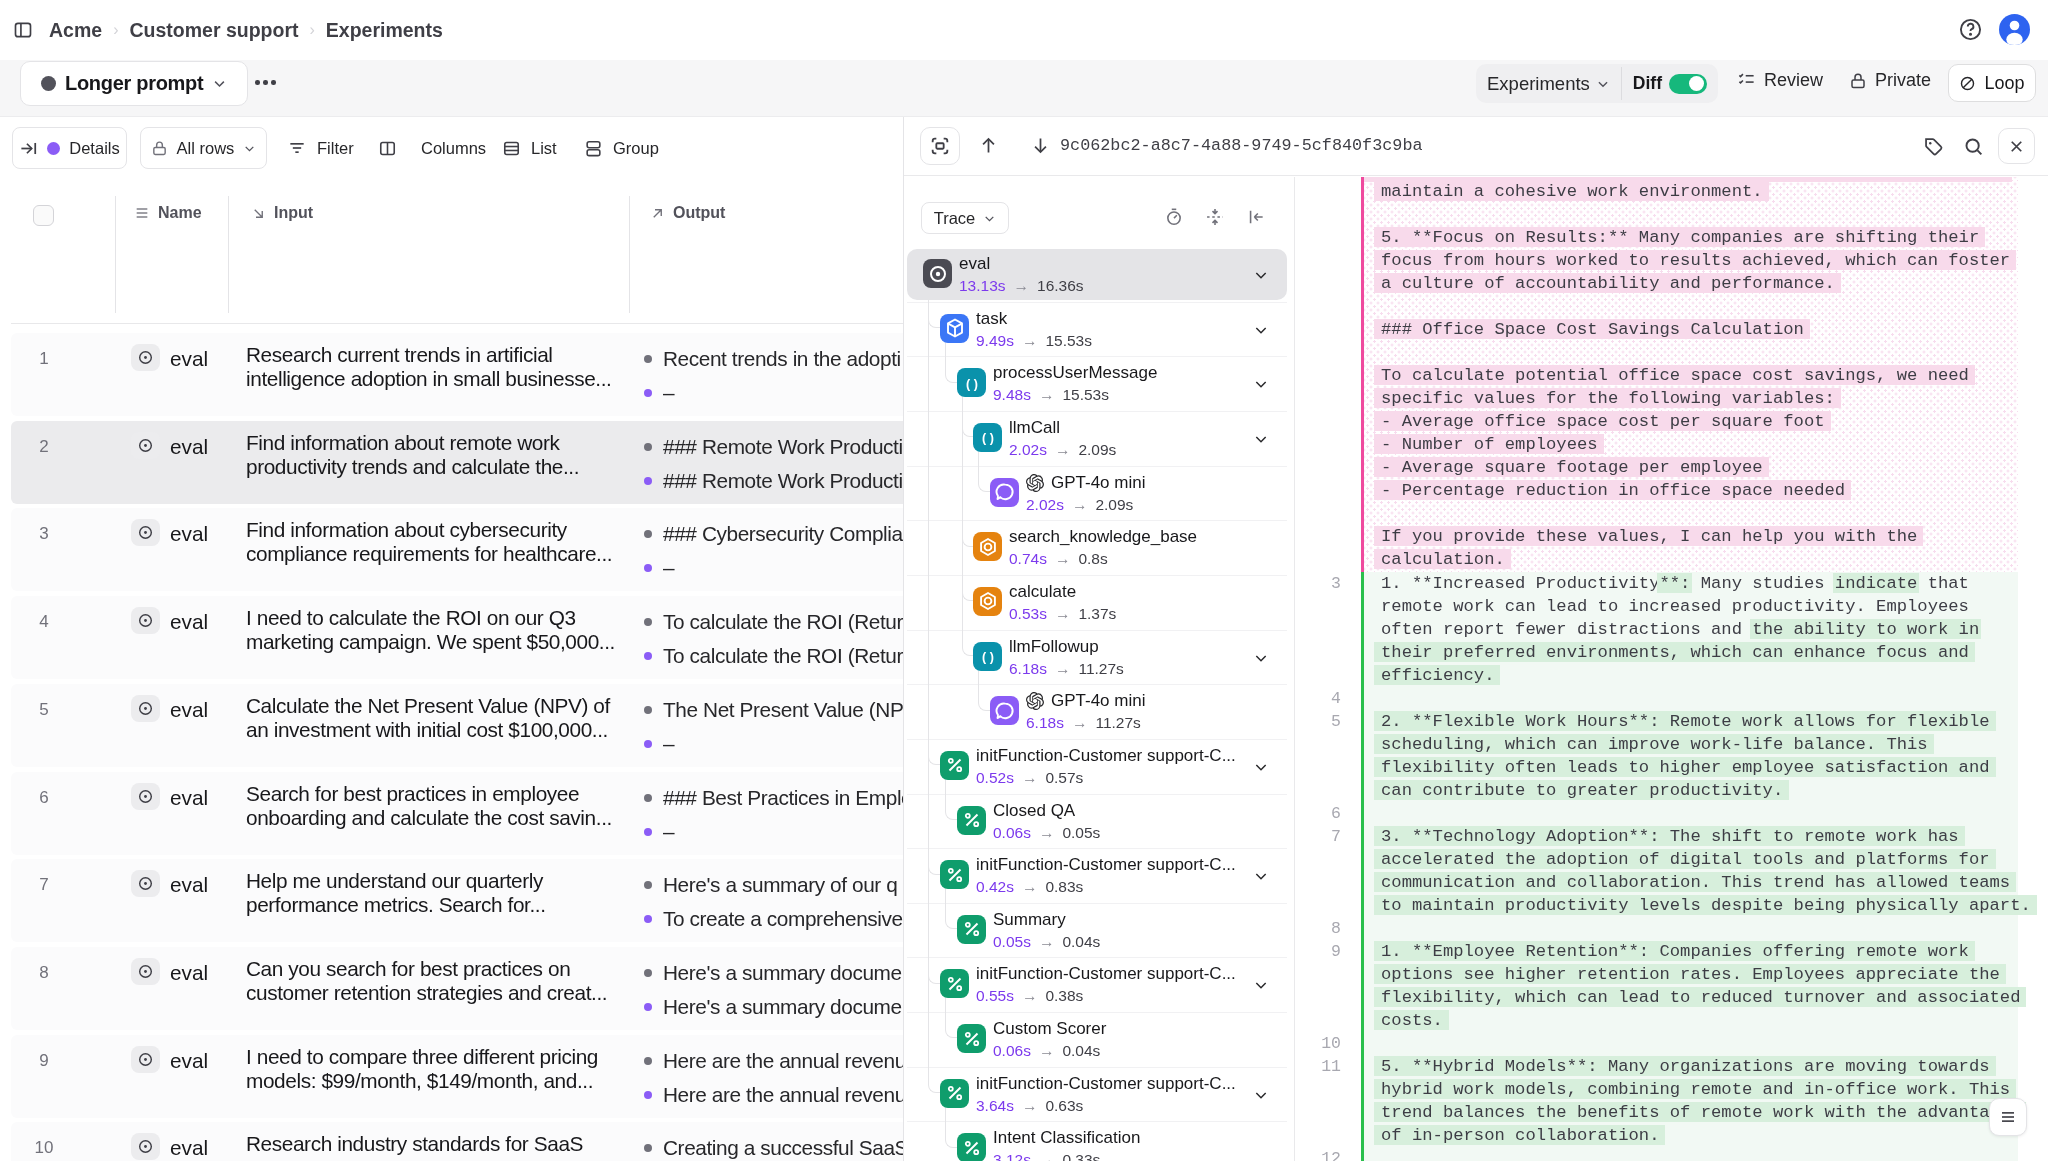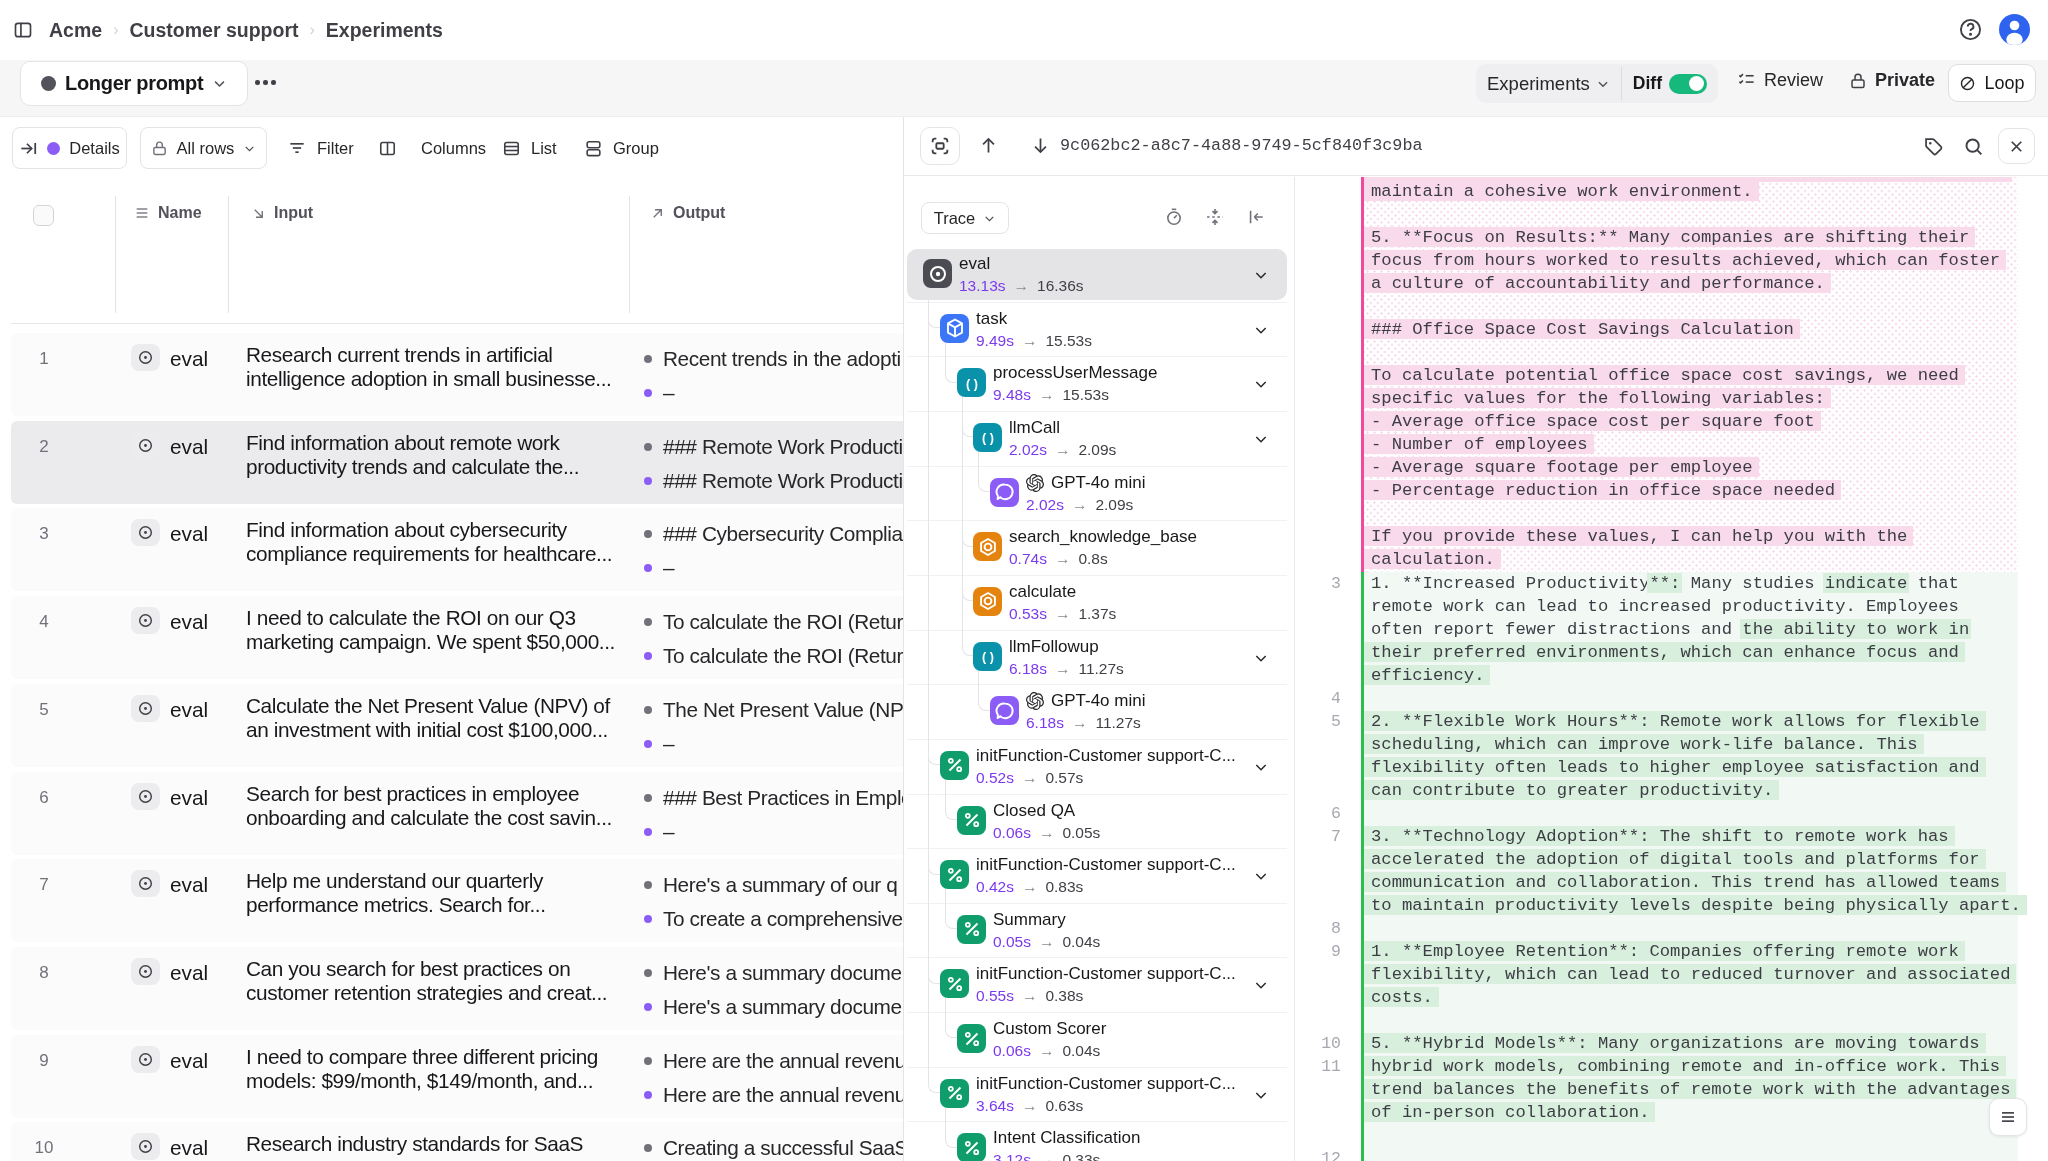--- a/index.html
+++ b/index.html
@@ -23,21 +23,21 @@
 
 .trow{position:absolute;left:907px;width:380px;height:51px}
 .ticon{position:absolute;width:29px;height:29px;border-radius:8px;top:10px;display:flex;align-items:center;justify-content:center}
 .ttitle{position:absolute;top:5px;font-size:17px;font-weight:500;color:#18181b;white-space:nowrap}
 .ttime{position:absolute;top:28px;font-size:15.5px;font-weight:500;white-space:nowrap}
 .tp{color:#7c3aed}.ta{color:#8a8a93;font-weight:400;padding:0 8px}.tb{color:#3f3f46}
 .chev{position:absolute;right:18px;top:18px}
 .elbow{position:absolute;border-left:1.5px solid #e4e4e7;border-bottom:1.5px solid #e4e4e7;border-bottom-left-radius:8px}
 .hairline{position:absolute;left:907px;width:380px;height:1px;background:#f1f1f3}
 
-.dline{height:23px;line-height:23px;font-size:17.2px;white-space:pre;color:#3d3d45;font-family:"Liberation Mono",monospace;padding-left:7px}
+.dline{height:23px;line-height:23px;font-size:17.2px;white-space:pre;color:#3d3d45;font-family:"Liberation Mono",monospace;padding-left:17px}
 .hlf{background:#f8daeb;padding:0.5px 6px 0.5px 7px;margin-left:-7px}
 .hlfg{background:#d7efdc;padding:0.5px 6px 0.5px 7px;margin-left:-7px}
 .hli{background:#d7efdc;padding:0.5px 2px;margin:0 -2px}
 .gnum{position:absolute;width:47px;text-align:right;font-family:"Liberation Mono",monospace;font-size:16.5px;color:#a8a8b0;height:23px;line-height:23px;left:1294px}
 </style></head>
 <body>
 
 <div class="abs" style="left:0;top:0;width:2048px;height:60px;background:#fff">
   <div class="abs" style="left:13px;top:20px">
     <svg width="20" height="20" viewBox="0 0 24 24" fill="none" stroke="#3f3f46" stroke-width="2">
@@ -99,21 +99,21 @@
         <path d="M3 13.5l1.5 1.5 3-3"></path>
         <line x1="11" y1="14" x2="21" y2="14"></line>
       </svg>
     <span style="font-size:18px;font-weight:500;color:#27272a">Review</span>
   </div>
   <div class="flex" style="position:absolute;left:1849px;top:10px;gap:8px">
     <svg width="18" height="18" viewBox="0 0 24 24" fill="none" stroke="#3f3f46" stroke-width="2">
         <rect x="4" y="10.5" width="16" height="10" rx="2"></rect>
         <path d="M8 10.5V7a4 4 0 0 1 8 0v3.5"></path>
       </svg>
-    <span style="font-size:18px;font-weight:700;color:#27272a">Private</span>
+    <span style="font-size:18px;font-weight:400;color:#27272a">Private</span>
   </div>
   <div class="flex" style="position:absolute;left:1948px;top:4px;height:38px;width:88px;background:#fff;border:1px solid #dededf;border-radius:10px;justify-content:center;gap:8px">
     <svg width="17" height="17" viewBox="0 0 24 24" fill="none" stroke="#27272a" stroke-width="2">
         <circle cx="12" cy="12" r="8.5"></circle>
         <line x1="5.5" y1="18.5" x2="18.5" y2="5.5"></line>
       </svg>
     <span style="font-size:18px;font-weight:500;color:#18181b">Loop</span>
   </div>
 </div>
 
@@ -748,20 +748,21 @@
       <div class="dline"><span class="hlfg">scheduling, which can improve work-life balance. This</span></div>
       <div class="dline"><span class="hlfg">flexibility often leads to higher employee satisfaction and</span></div>
       <div class="dline"><span class="hlfg">can contribute to greater productivity.</span></div>
       <div class="dline"></div>
       <div class="dline"><span class="hlfg">3. **Technology Adoption**: The shift to remote work has</span></div>
       <div class="dline"><span class="hlfg">accelerated the adoption of digital tools and platforms for</span></div>
       <div class="dline"><span class="hlfg">communication and collaboration. This trend has allowed teams</span></div>
       <div class="dline"><span class="hlfg">to maintain productivity levels despite being physically apart.</span></div>
       <div class="dline"></div>
       <div class="dline"><span class="hlfg">1. **Employee Retention**: Companies offering remote work</span></div>
+      <div class="dline"><span class="hlfg">options see higher retention rates. Employees appreciate the</span></div>
       <div class="dline"><span class="hlfg">flexibility, which can lead to reduced turnover and associated</span></div>
       <div class="dline"><span class="hlfg">costs.</span></div>
       <div class="dline"></div>
       <div class="dline"><span class="hlfg">5. **Hybrid Models**: Many organizations are moving towards</span></div>
       <div class="dline"><span class="hlfg">hybrid work models, combining remote and in-office work. This</span></div>
       <div class="dline"><span class="hlfg">trend balances the benefits of remote work with the advantages</span></div>
       <div class="dline"><span class="hlfg">of in-person collaboration.</span></div>
       <div class="dline"></div>
     </div>
 <div class="gnum" style="top:571.5px">3</div>

